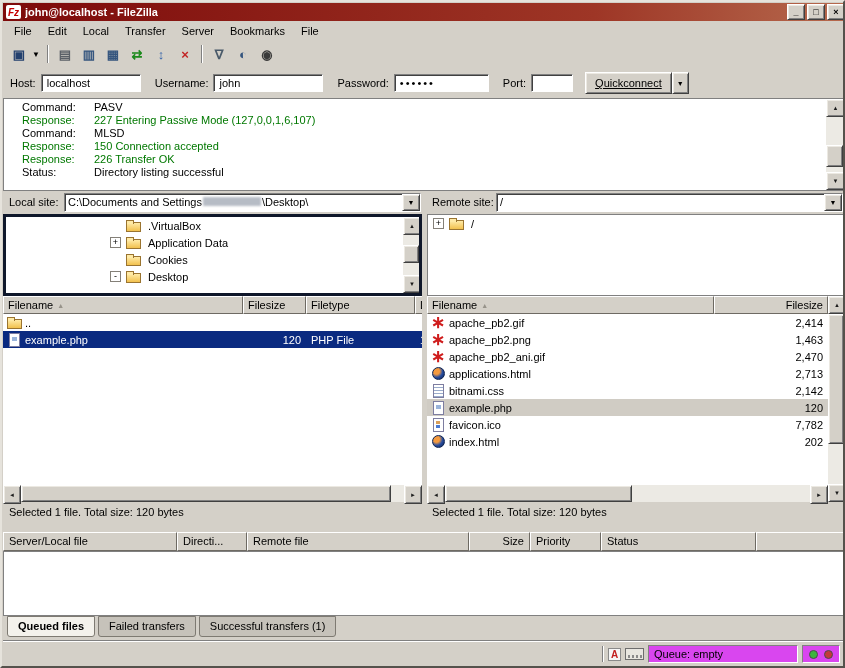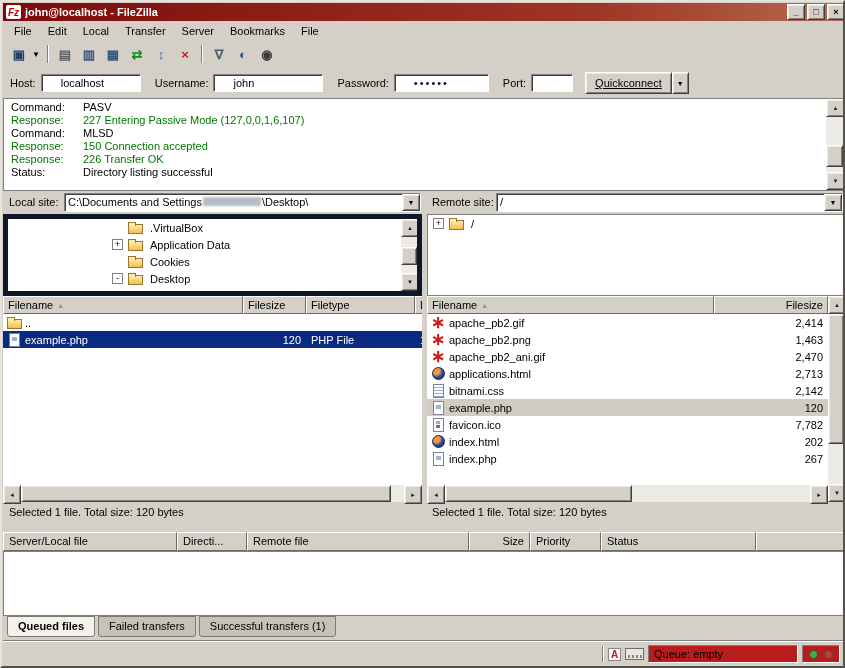--- a/index.html
+++ b/index.html
@@ -2,21 +2,21 @@
 <html><head>
 <meta charset="utf-8">
 <style>
   html,body{margin:0;padding:0;background:#808080;}
   #window{position:relative;width:845px;height:668px;background:#d4d0c8;overflow:hidden;
     font-family:"Liberation Sans",sans-serif;font-size:11px;color:#000;
     border:2px solid;border-color:#e6e3dc #55524c #55524c #e6e3dc;box-sizing:border-box;}
   .abs{position:absolute;}
   .raised{background:#d4d0c8;border:1px solid;border-color:#fff #404040 #404040 #fff;
     box-shadow:inset 1px 1px 0 #ece9e2, inset -1px -1px 0 #808080;}
-  .sunkgray{background:#b91c1c;border:1px solid;border-color:#808080 #fff #fff #808080;}
+  .sunkgray{background:#d946ef;border:1px solid;border-color:#808080 #fff #fff #808080;}
 
   
   .titlebar{left:1px;top:1px;width:839px;height:18px;display:flex;align-items:center;padding:0 3px;
     background:linear-gradient(90deg,#7d0a0a,#9e3626 70%,#b66a4e);color:#fff;font-weight:bold;}
   .logo{width:15px;height:14px;background:#fff;color:#c40000;font-size:10px;font-weight:bold;font-style:italic;
     display:flex;align-items:center;justify-content:center;border-radius:2px;margin-right:4px;flex:none;}
   .titletext{flex:1;white-space:nowrap;overflow:hidden;}
   .winbtn{width:16px;height:14px;margin-left:2px;display:flex;align-items:center;justify-content:center;
     font-size:9px;font-weight:bold;color:#000;flex:none;line-height:8px;}
 
@@ -27,29 +27,29 @@
   .tgroup{display:flex;align-items:center;gap:2px;}
   .tbtn{width:22px;height:20px;display:flex;align-items:center;justify-content:center;font-size:13px;font-weight:bold;}
   .tbtn-narrow{width:12px;font-size:8px;font-weight:normal;}
   .tsep{width:0;height:18px;border-left:1px solid #808080;border-right:1px solid #fff;margin:0 5px;}
 
   
   .quickbar{left:1px;top:66px;width:839px;height:30px;display:flex;align-items:center;padding-left:7px;}
   .qlabel{margin-right:5px;}
   .qgap{width:14px;}
   input.tbox{height:18px;border:1px solid;border-color:#808080 #fff #fff #808080;box-shadow:inset 1px 1px 0 #404040;
-    padding:0 19px;font:11px "Liberation Sans",sans-serif;background:#fff;box-sizing:border-box;}
+    padding:0 5px;font:11px "Liberation Sans",sans-serif;background:#fff;box-sizing:border-box;}
   .w-host{width:100px}.w-user{width:110px}.w-pass{width:95px;letter-spacing:2px}.w-port{width:42px}
   .qcbtn{height:20px;padding:0 9px;display:flex;align-items:center;margin-left:12px;text-decoration:underline;}
   .qcarrow{width:15px;height:20px;display:flex;align-items:center;justify-content:center;font-size:7px;}
 
   
   .logpane{left:1px;top:96px;width:841px;height:93px;background:#fff;border:1px solid #808080;box-sizing:border-box;}
   .loglines{position:absolute;left:0;top:0;right:17px;bottom:0;overflow:hidden;padding-top:2px;}
-  .logline{height:13px;line-height:13px;white-space:nowrap;padding-left:7px;}
+  .logline{height:13px;line-height:13px;white-space:nowrap;padding-left:18px;}
   .logtype{display:inline-block;width:72px;}
   .green{color:#007800;}
 
   
   .vscroll{position:absolute;display:flex;flex-direction:column;background:#eceae4;}
   .hscroll{position:absolute;display:flex;background:#eceae4;height:17px;}
   .sbtn{flex:none;display:flex;align-items:center;justify-content:center;font-size:6px;color:#1a1a1a;}
   .vscroll .sbtn{width:100%;height:16px;}
   .hscroll .sbtn{width:16px;height:100%;}
   .strack{flex:1;position:relative;}
@@ -62,21 +62,21 @@
   .sitelabel-r{left:430px;top:194px;}
   .combo{display:flex;background:#fff;border:1px solid;border-color:#808080 #fff #fff #808080;
     box-shadow:inset 1px 1px 0 #404040;height:19px;box-sizing:border-box;}
   .combo-l{left:62px;top:191px;width:357px;}
   .combo-r{left:494px;top:191px;width:347px;}
   .ctext{flex:1;padding:2px 3px 0;white-space:nowrap;overflow:hidden;}
   .cbtn{width:16px;flex:none;display:flex;align-items:center;justify-content:center;font-size:7px;}
   .redact{display:inline-block;width:58px;height:9px;background:#b6bcc5;filter:blur(1.2px);margin:0 1px;}
 
   
-  .treel{left:1px;top:212px;width:419px;height:82px;background:#fff;border:5px solid #0f172a;box-sizing:border-box;overflow:hidden;}
+  .treel{left:1px;top:212px;width:419px;height:82px;background:#fff;border:3px solid #0f172a;box-sizing:border-box;overflow:hidden;}
   .treer{left:425px;top:212px;width:417px;height:82px;background:#fff;border:1px solid #808080;box-sizing:border-box;overflow:hidden;}
   .trow{height:17px;display:flex;align-items:center;gap:4px;white-space:nowrap;}
   .treel .trow{padding-left:104px;}
   .treer .trow{padding-left:5px;}
   .exp{width:11px;height:11px;flex:none;border:1px solid #848078;background:#fff;font-size:9px;line-height:9px;
     text-align:center;box-sizing:border-box;}
   .exp:empty{visibility:hidden;}
 
   
   .ficon{width:16px;height:13px;flex:none;margin-right:3px;position:relative;
@@ -450,27 +450,20 @@
         </div>
 
         <div class="frow">
           <span class="fcell">
             <span class="ficon fi-html"></span>
             <span>index.html</span>
           </span>
           <span class="fcell">202</span>
         </div>
 
-        <div class="frow">
-          <span class="fcell">
-            <span class="ficon fi-php"></span>
-            <span>index.php</span>
-          </span>
-          <span class="fcell">267</span>
-        </div>
       </div>
     <div class="vscroll" style="right:0;top:0;bottom:0;width:16px;">
       <span class="sbtn raised">▲</span>
       <span class="strack">
           <span class="sthumb raised" style="top:0;height:128px;"></span>
         </span>
       <span class="sbtn raised">▼</span>
     </div>
     <div class="hscroll" style="left:0;bottom:0;width:401px;">
       <span class="sbtn raised">◄</span>

